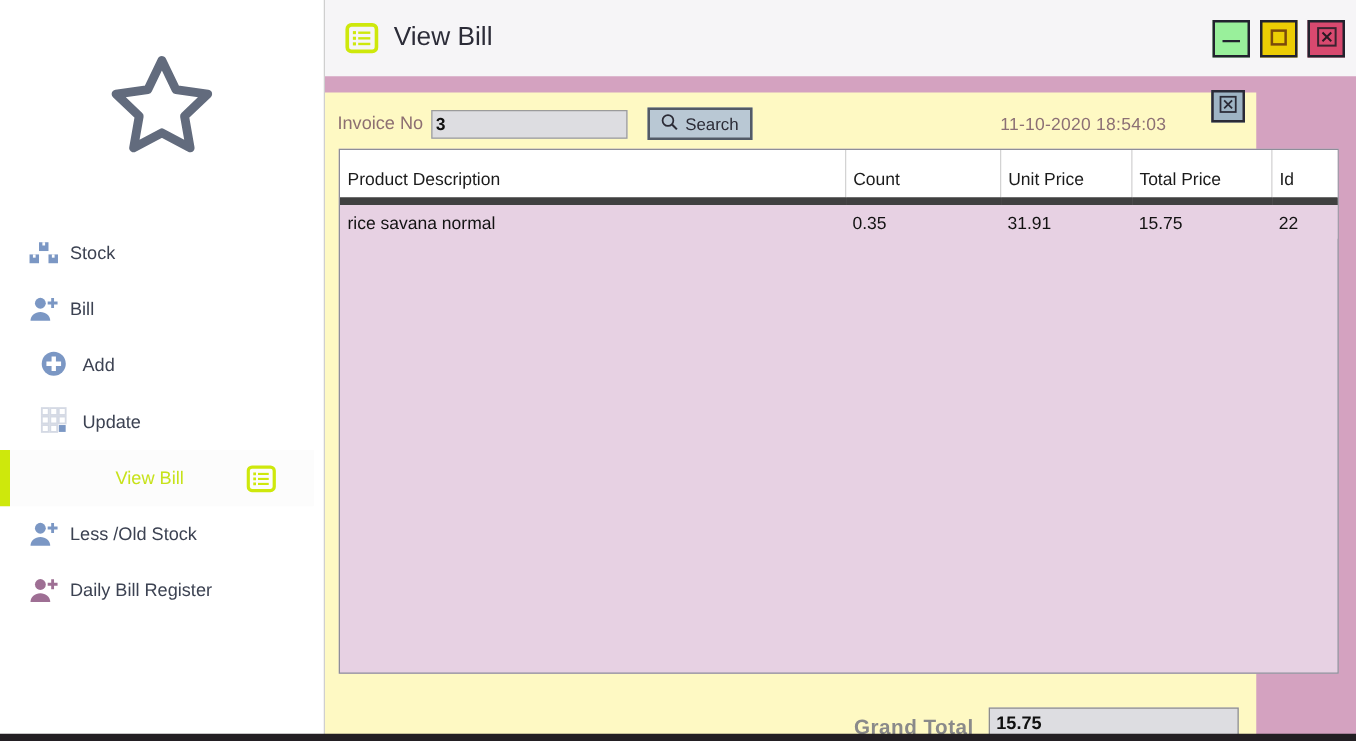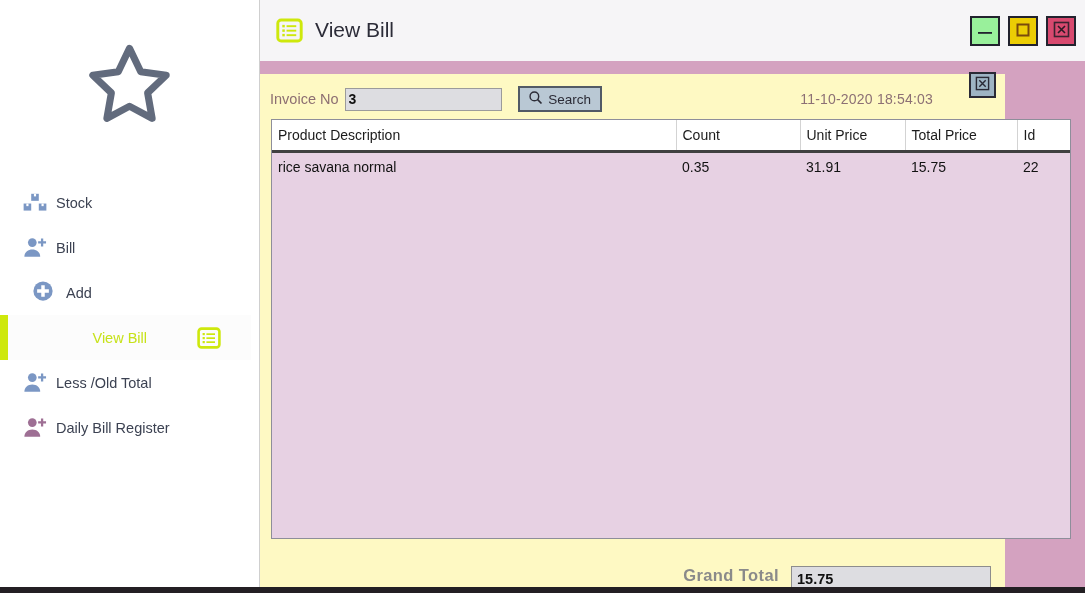--- a/index.html
+++ b/index.html
@@ -215,24 +215,24 @@
     width: 100%;
     border-collapse: collapse;
     table-layout: fixed;
   }
   table.data th {
     background: #ffffff;
     color: #1b1b1b;
     font-size: 14px;
     font-weight: normal;
     text-align: left;
-    padding: 4px 0 4px 6px;
+    padding: 12px 0 4px 6px;
     height: 22px;
     border-right: 1px solid #d3d3d3;
-    border-bottom: 3px solid #404040;
+    border-bottom: 6px solid #404040;
     white-space: nowrap;
   }
   table.data th:last-child { border-right: none; }
   table.data td {
     background: #e7d1e3;
     color: #121212;
     font-size: 14px;
     padding: 3px 0 3px 6px;
     height: 21px;
     white-space: nowrap;
@@ -242,21 +242,21 @@
   .col-count { width: 124px; }
   .col-unit  { width: 105px; }
   .col-total { width: 112px; }
   .col-id    { width: 55px; }
 
   
   .gt-row {
     position: absolute;
     right: 14px; bottom: 8px;
     display: flex;
-    align-items: flex-start;
+    align-items: flex-end;
   }
   .gt-label {
     font-size: 16.5px;
     font-weight: bold;
     color: #8a8a8a;
     margin-right: 12px;
     letter-spacing: 0.4px;
   }
   .gt-input {
     width: 200px;
@@ -330,20 +330,38 @@
       <div class="nav-item nav-sub">
         <span class="ico">
           <svg width="22" height="22" viewBox="0 0 24 24">
             <circle cx="12" cy="12" r="10.5" fill="#7b97c4"></circle>
             <path d="M10.1 5.6h3.8v4.5h4.5v3.8h-4.5v4.5h-3.8v-4.5H5.6v-3.8h4.5z" fill="#ffffff"></path>
           </svg>
         </span>
         <span class="label">Add</span>
       </div>
 
+      <div class="nav-item nav-sub">
+        <span class="ico">
+          <svg width="22" height="22" viewBox="0 0 24 24">
+            <g fill="none" stroke="#d4d9e4" stroke-width="1.6">
+              <rect x="1.6" y="1.6" width="6" height="6"></rect>
+              <rect x="9" y="1.6" width="6" height="6"></rect>
+              <rect x="16.4" y="1.6" width="6" height="6"></rect>
+              <rect x="1.6" y="9" width="6" height="6"></rect>
+              <rect x="9" y="9" width="6" height="6"></rect>
+              <rect x="16.4" y="9" width="6" height="6"></rect>
+              <rect x="1.6" y="16.4" width="6" height="6"></rect>
+              <rect x="9" y="16.4" width="6" height="6"></rect>
+            </g>
+            <rect x="16.4" y="16.4" width="6" height="6" fill="#7b97c4"></rect>
+          </svg>
+        </span>
+        <span class="label">Update</span>
+      </div>
 
       <div class="nav-item nav-sub active">
         <span class="accent"></span>
         <span class="label">View Bill</span>
         <span class="ico">
           <svg width="24" height="24" viewBox="0 0 24 24">
             <rect x="1.6" y="2.6" width="20.8" height="18.8" rx="3" fill="none" stroke="#cee80c" stroke-width="2.6"></rect>
             <g fill="#cee80c">
               <rect x="5.6" y="7" width="2.2" height="2.2"></rect>
               <rect x="9.4" y="7.3" width="8.6" height="1.7"></rect>
@@ -357,21 +375,21 @@
       </div>
 
       <div class="nav-item">
         <span class="ico">
           <svg width="26" height="26" viewBox="0 0 24 24">
             <circle cx="9.5" cy="7" r="4" fill="#7b97c4"></circle>
             <path d="M2.2 20c0-4 3.3-6.6 7.3-6.6s7.3 2.6 7.3 6.6z" fill="#7b97c4"></path>
             <path d="M17.5 3.2h2.1v2.6h2.6v2.1h-2.6v2.6h-2.1V7.9h-2.6V5.8h2.6z" fill="#7b97c4"></path>
           </svg>
         </span>
-        <span class="label">Less /Old Total</span>
+        <span class="label">Less /Old Stock</span>
       </div>
 
       <div class="nav-item">
         <span class="ico">
           <svg width="26" height="26" viewBox="0 0 24 24">
             <circle cx="9.5" cy="7" r="4" fill="#9e6f94"></circle>
             <path d="M2.2 20c0-4 3.3-6.6 7.3-6.6s7.3 2.6 7.3 6.6z" fill="#9e6f94"></path>
             <path d="M17.5 3.2h2.1v2.6h2.6v2.1h-2.6v2.6h-2.1V7.9h-2.6V5.8h2.6z" fill="#9e6f94"></path>
           </svg>
         </span>

